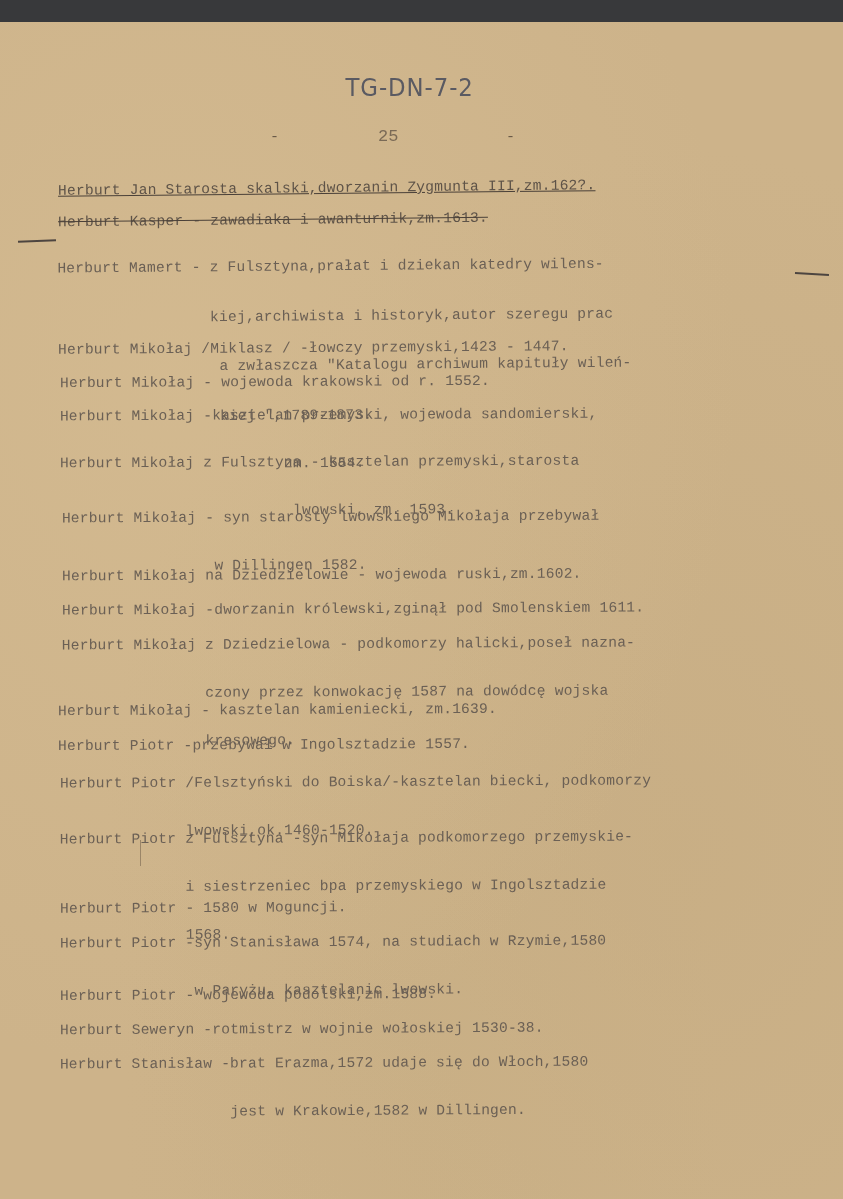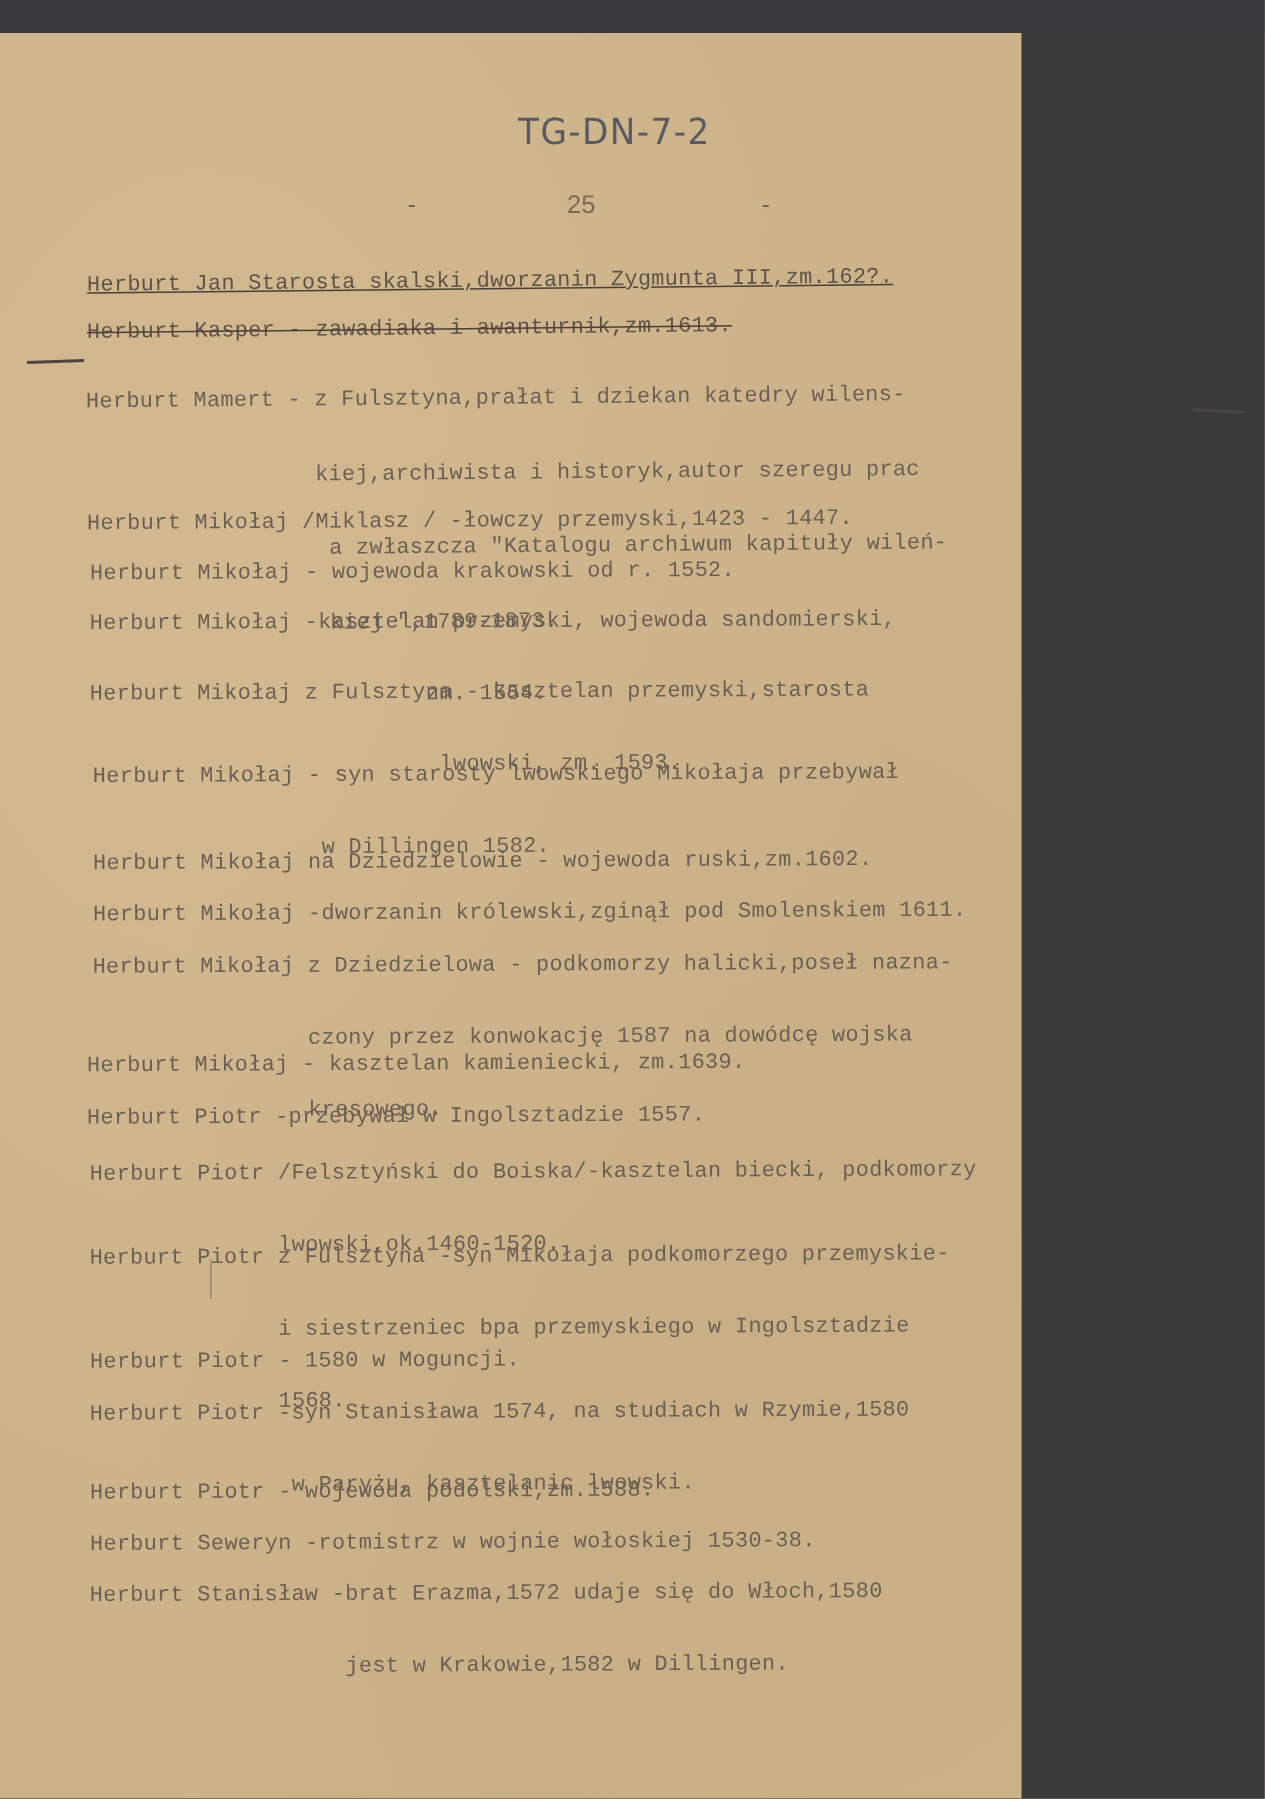--- a/index.html
+++ b/index.html
@@ -18,21 +18,21 @@
     .top-strip {
       position: absolute;
       left: 0; top: 0;
       width: 843px;
       height: 22px;
       background: #38393b;
     }
     .paper {
       position: absolute;
       left: 0; top: 22px;
-      width: 681px;
+      width: 843px;
       height: 1177px;
       background: #cdb38a;
       background-image:
         radial-gradient(ellipse at 20% 30%, rgba(215,190,148,0.55) 0%, rgba(205,179,138,0) 60%),
         radial-gradient(ellipse at 80% 70%, rgba(196,170,128,0.5) 0%, rgba(205,179,138,0) 60%),
         radial-gradient(ellipse at 50% 95%, rgba(200,175,132,0.5) 0%, rgba(205,179,138,0) 50%);
     }
     .ref-code {
       position: absolute;
       left: 342px;
@@ -48,21 +48,21 @@
       position: absolute;
       top: 107px;
       left: 0;
       width: 843px;
       font-family: "Liberation Mono", monospace;
       font-size: 15px;
       color: #6a5a48;
     }
     .page-num-row span { position: absolute; }
     .dash-left { left: 270px; }
-    .page-number { left: 378px; color: #7a6a56; font-family: Liberation Sans, sans-serif; font-size: 17px; top: -2px; }
+    .page-number { left: 378px; color: #7a6a56; font-family: Liberation Mono, monospace; font-size: 17px; top: -2px; }
     .dash-right { left: 506px; }
 
     .entry {
       position: absolute;
       font-family: "Liberation Mono", monospace;
       font-size: 14.6px;
       color: #6b6055;
       white-space: pre;
       line-height: 16px;
       letter-spacing: 0.2px;

